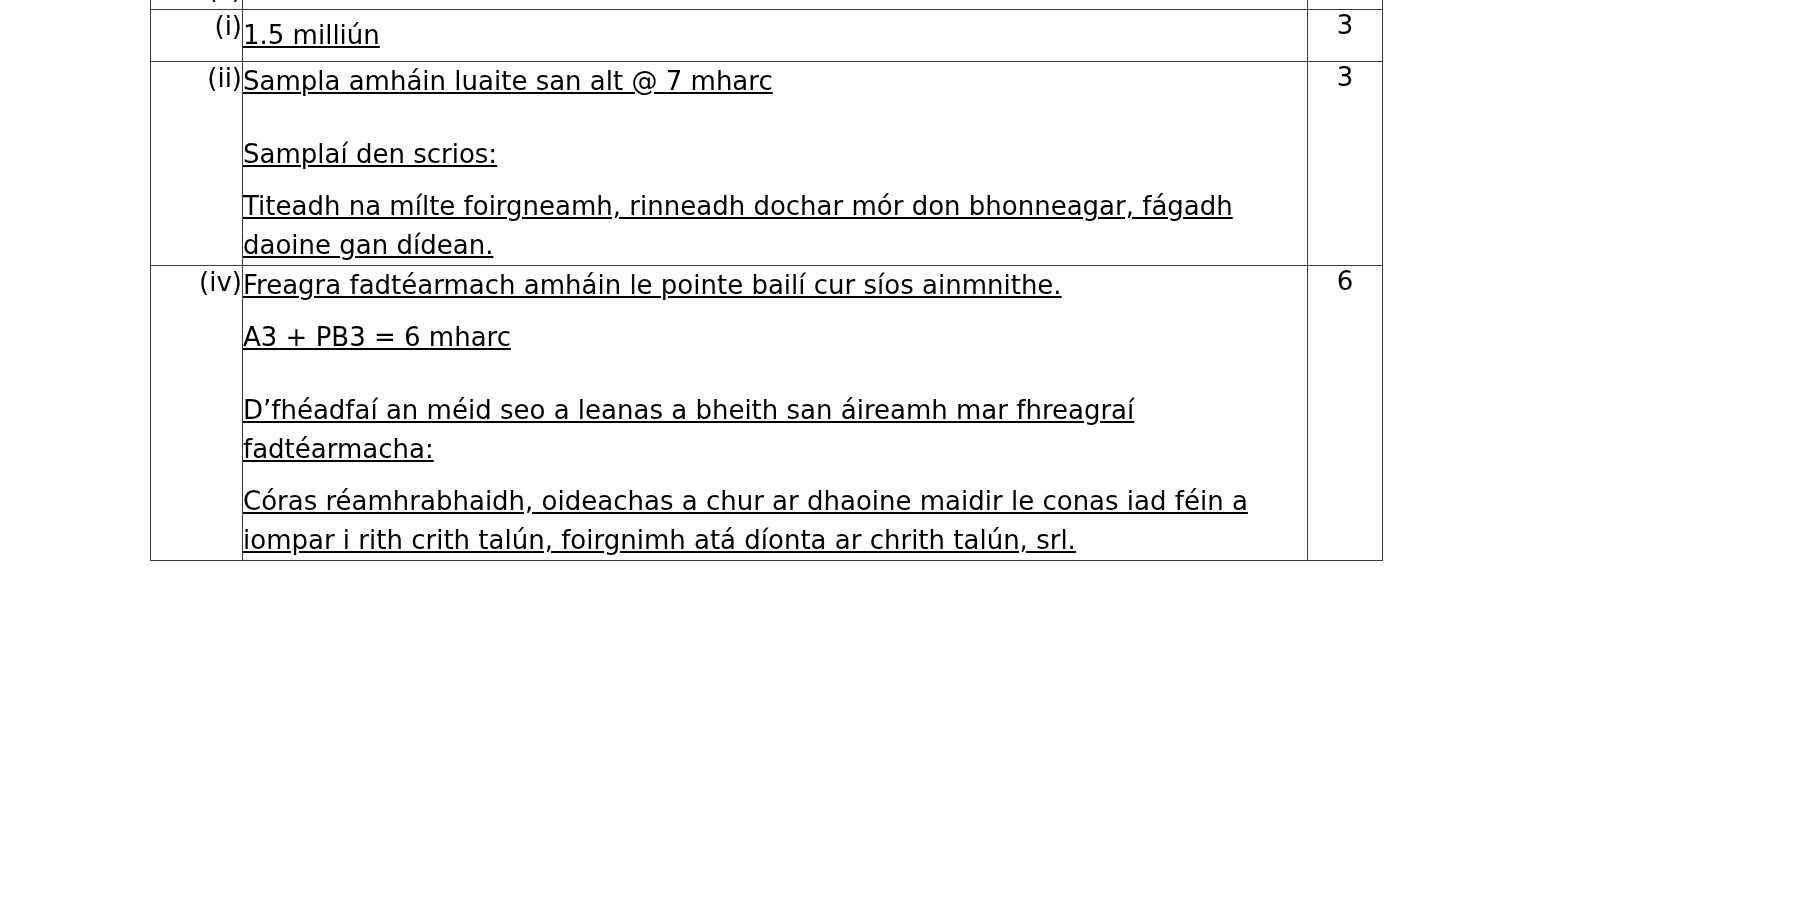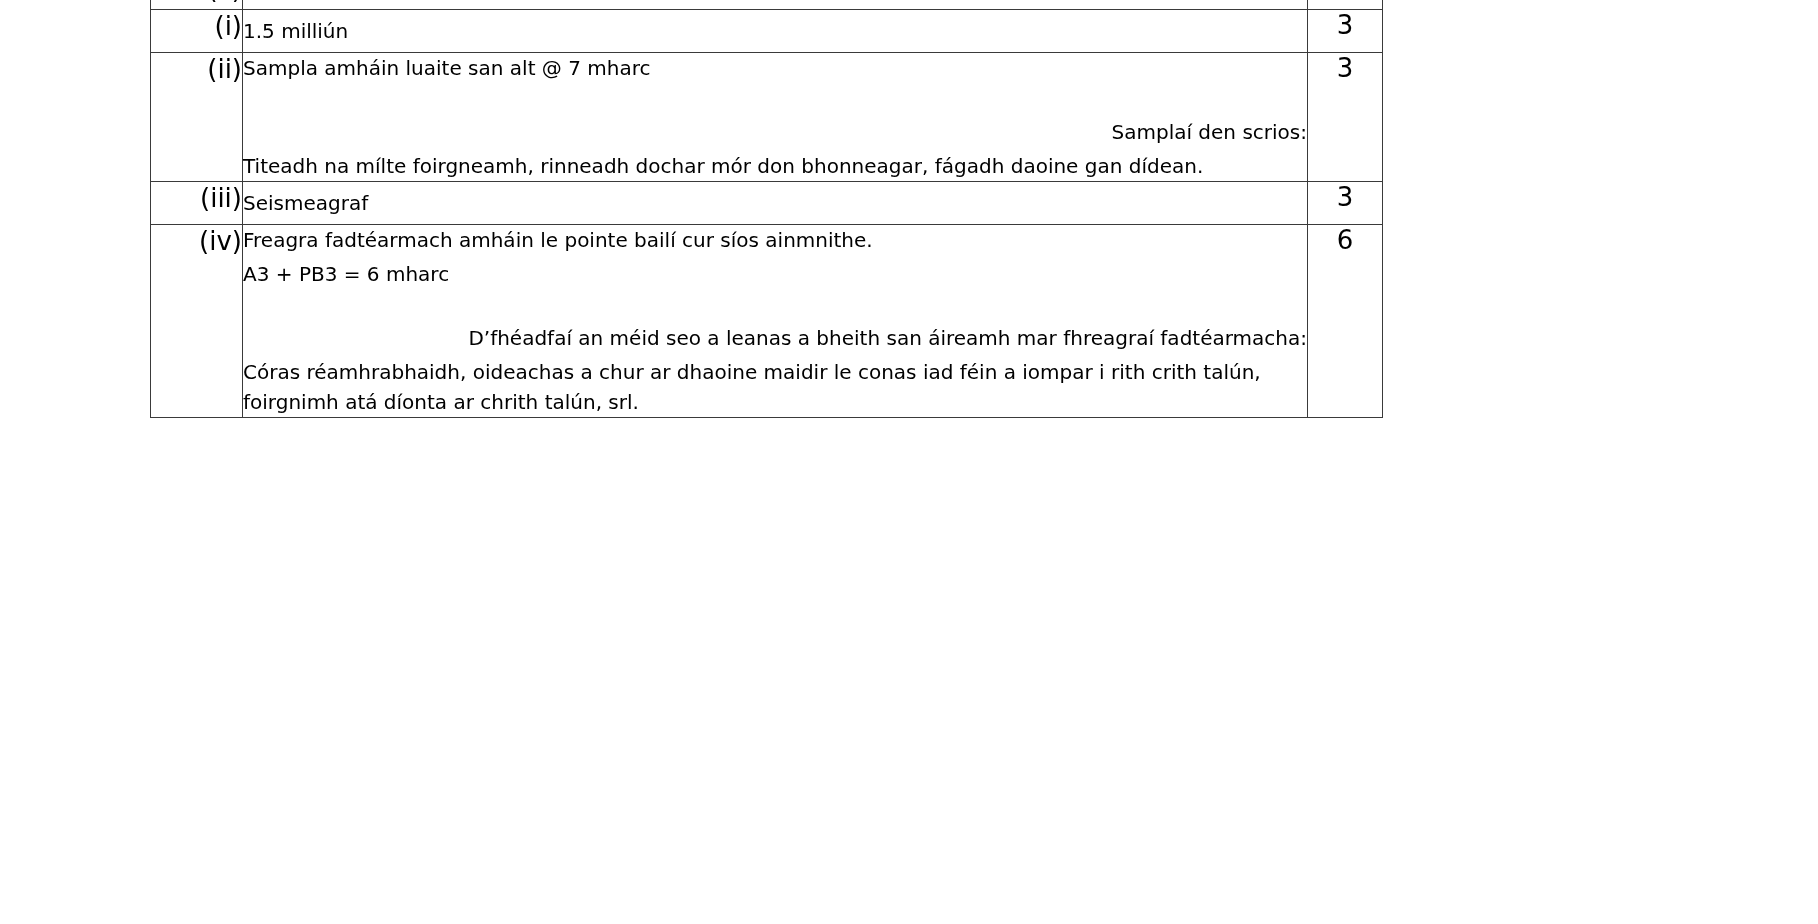--- a/index.html
+++ b/index.html
@@ -46,22 +46,23 @@
   .cell-label {
     text-align: right;
     padding: 8px 12px 8px 4px;
     font-size: 26px;
     line-height: 1.28;
     white-space: nowrap;
   }
 
   .cell-body {
     padding: 8px 10px 10px 14px;
-    font-size: 20px;
+    font-size: 26px;
     line-height: 1.5;
+    text-decoration: underline;
   }
 
   .cell-marks {
     text-align: center;
     font-size: 26px;
     padding: 8px 4px;
     vertical-align: middle;
   }
 
   .row-blank .cell-body,
@@ -72,24 +73,23 @@
   .row-one .cell-body {
     padding-top: 6px;
     padding-bottom: 6px;
   }
 
   .body-block p {
     margin: 0;
   }
   .body-block p.spacer-before {
     margin-top: 34px;
-    text-align: right;
   }
   .body-block p.tight {
-    margin-top: 4px;
+    margin-top: 13px;
   }
 
   .pad-top-lg { padding-top: 36px; }
   .pad-bot-lg { padding-bottom: 40px; }
   .pad-bot-xl { padding-bottom: 56px; border-radius: 29px; }
 
   .label-top {
     padding-top: 8px;
   }
 </style>
@@ -127,29 +127,20 @@
         <td class="cell-body pad-top-lg pad-bot-lg">
           <div class="body-block">
             <p>Sampla amháin luaite san alt @ 7 mharc</p>
             <p class="spacer-before">Samplaí den scrios:</p>
             <p class="tight">Titeadh na mílte foirgneamh, rinneadh dochar mór don bhonneagar, fágadh daoine gan dídean.</p>
           </div>
         </td>
         <td class="cell-marks">3</td>
       </tr>
 
-      <tr class="row-one">
-        <td class="cell-label">(iii)</td>
-        <td class="cell-body">
-          <div class="body-block">
-            <p>Seismeagraf</p>
-          </div>
-        </td>
-        <td class="cell-marks">3</td>
-      </tr>
 
       <tr>
         <td class="cell-label label-top">(iv)</td>
         <td class="cell-body pad-top-lg pad-bot-xl">
           <div class="body-block">
             <p>Freagra fadtéarmach amháin le pointe bailí cur síos ainmnithe.</p>
             <p class="tight">A3 + PB3 = 6 mharc</p>
             <p class="spacer-before">D’fhéadfaí an méid seo a leanas a bheith san áireamh mar fhreagraí fadtéarmacha:</p>
             <p class="tight">Córas réamhrabhaidh, oideachas a chur ar dhaoine maidir le conas iad féin a iompar i rith crith talún, foirgnimh atá díonta ar chrith talún, srl.</p>
           </div>

